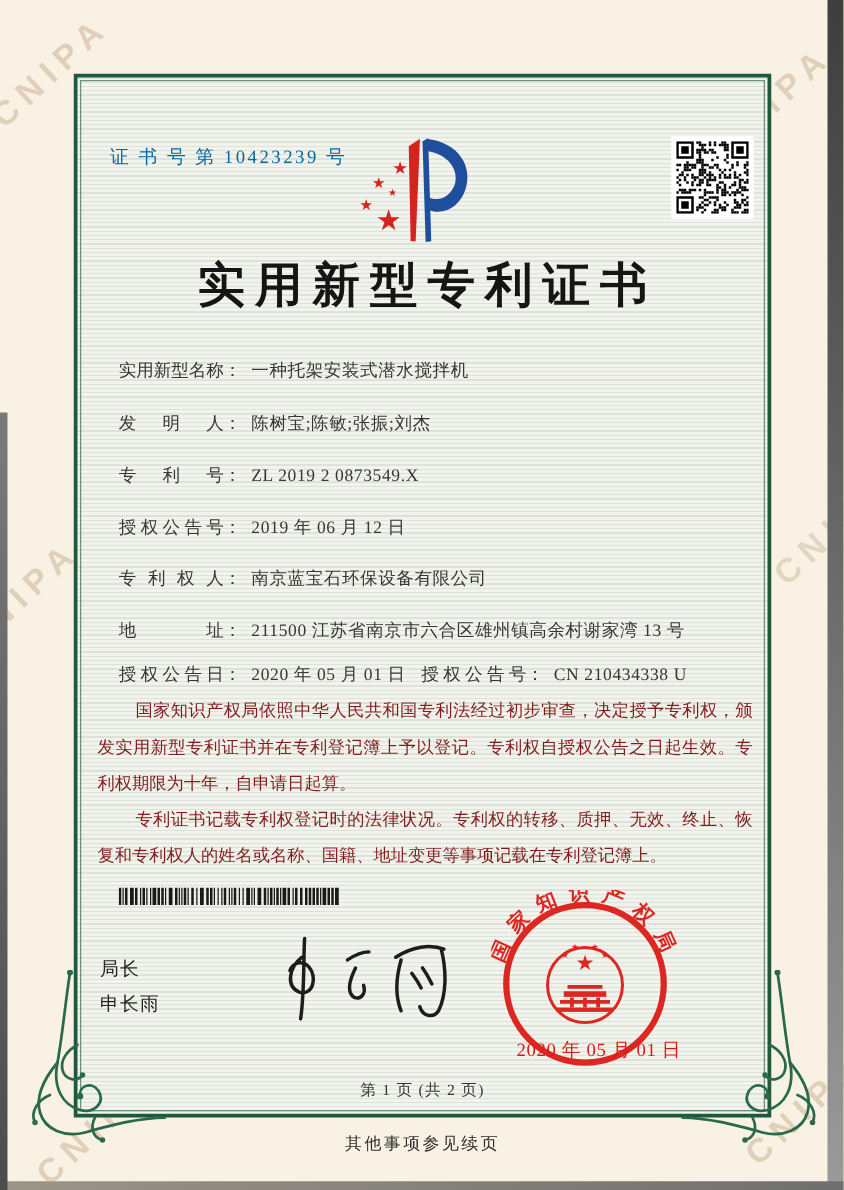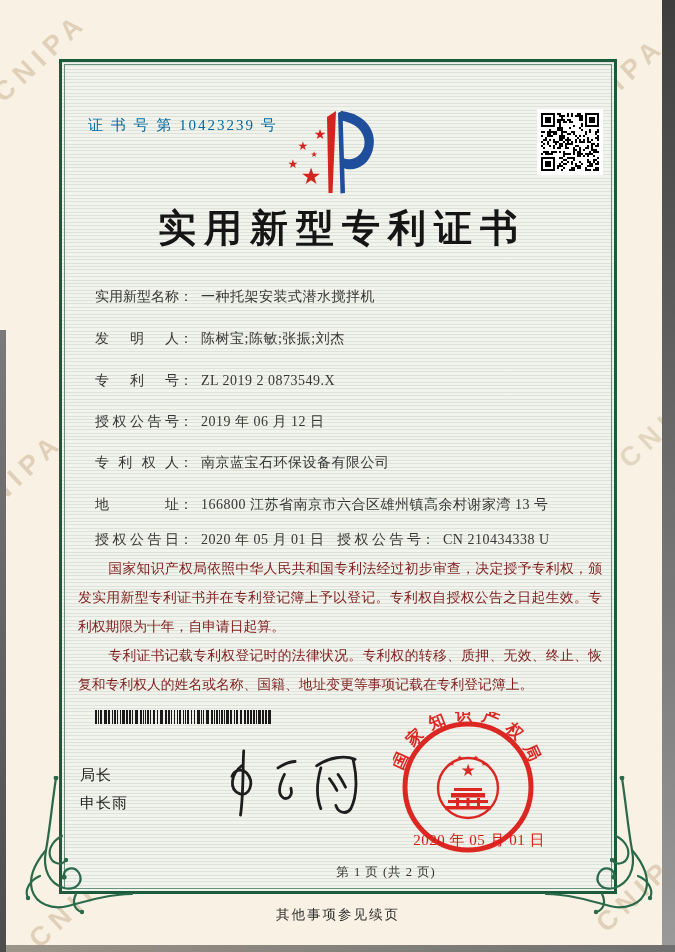--- a/index.html
+++ b/index.html
@@ -76,21 +76,21 @@
   .signer-title{top:766px;} .signer-name{top:794px;}
 
   .signature{left:218px; top:743px; width:150px; height:82px; z-index:8;}
 
   .seal{left:393px; top:712px; width:150px; height:150px; z-index:7; opacity:0.96;}
   .seal-date{
     left:403px; top:831px; width:152px; text-align:center; z-index:9;
     color:#d41d15; font-size:15px; letter-spacing:0.5px; white-space:nowrap;
   }
 
-  .page-no{left:59px; top:864px; width:558px; text-align:center; font-size:12.5px; color:#333; letter-spacing:1px;padding-left:48px;}
+  .page-no{left:59px; top:864px; width:558px; text-align:center; font-size:12.5px; color:#333; letter-spacing:1px;}
   .footer-note{left:59px; top:906px; width:558px; text-align:center; font-size:13.5px; color:#2e2e2e; letter-spacing:2px;}
 
   .flourish{position:absolute; z-index:6; pointer-events:none;}
   .flourish-left{left:16px; top:776px;}
   .flourish-right{left:544px; top:776px; transform:scaleX(-1);}
 </style>
 </head>
 <body>
 
 <div id="page">
@@ -412,21 +412,21 @@
   <div class="abs field-row r3">
     <span class="flabel">专利号</span><span class="fcolon">：</span><span class="fvalue">ZL 2019 2 0873549.X</span>
   </div>
   <div class="abs field-row r4">
     <span class="flabel">授权公告号</span><span class="fcolon">：</span><span class="fvalue">2019 年 06 月 12 日</span>
   </div>
   <div class="abs field-row r5">
     <span class="flabel">专利权人</span><span class="fcolon">：</span><span class="fvalue">南京蓝宝石环保设备有限公司</span>
   </div>
   <div class="abs field-row r6">
-    <span class="flabel">地址</span><span class="fcolon">：</span><span class="fvalue">166800 江苏省南京市六合区雄州镇高余村谢家湾 13 号</span>
+    <span class="flabel">地址</span><span class="fcolon">：</span><span class="fvalue">211500 江苏省南京市六合区雄州镇高余村谢家湾 13 号</span>
   </div>
   <div class="abs field-row r7">
     <span class="flabel">授权公告日</span><span class="fcolon">：</span><span class="fvalue">2020 年 05 月 01 日</span>
     <span class="pair2">
       <span class="flabel">授权公告号</span><span class="fcolon">：</span><span class="fvalue">CN 210434338 U</span>
     </span>
   </div>
 
   <div class="abs body-text">
     <p>国家知识产权局依照中华人民共和国专利法经过初步审查，决定授予专利权，颁发实用新型专利证书并在专利登记簿上予以登记。专利权自授权公告之日起生效。专利权期限为十年，自申请日起算。</p>

